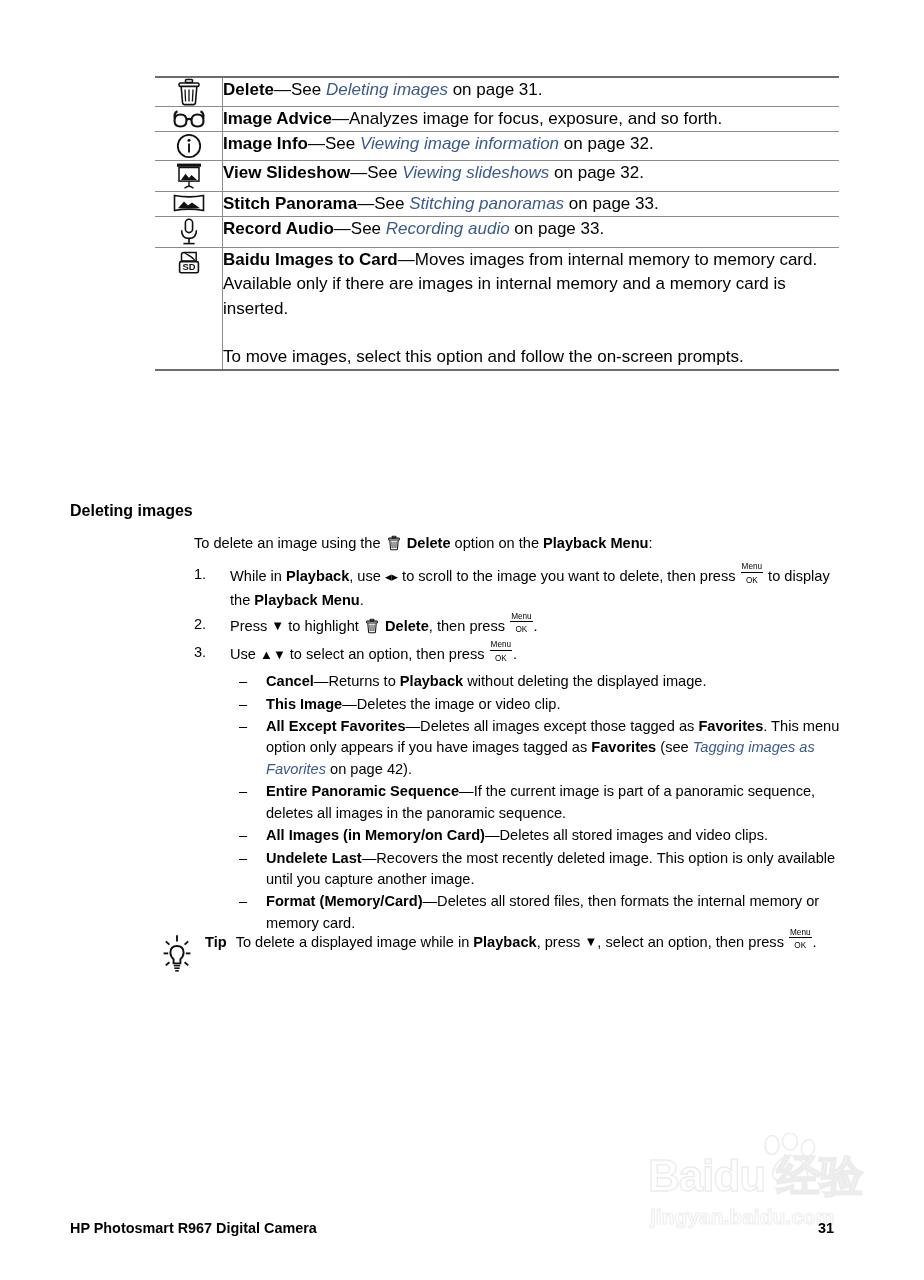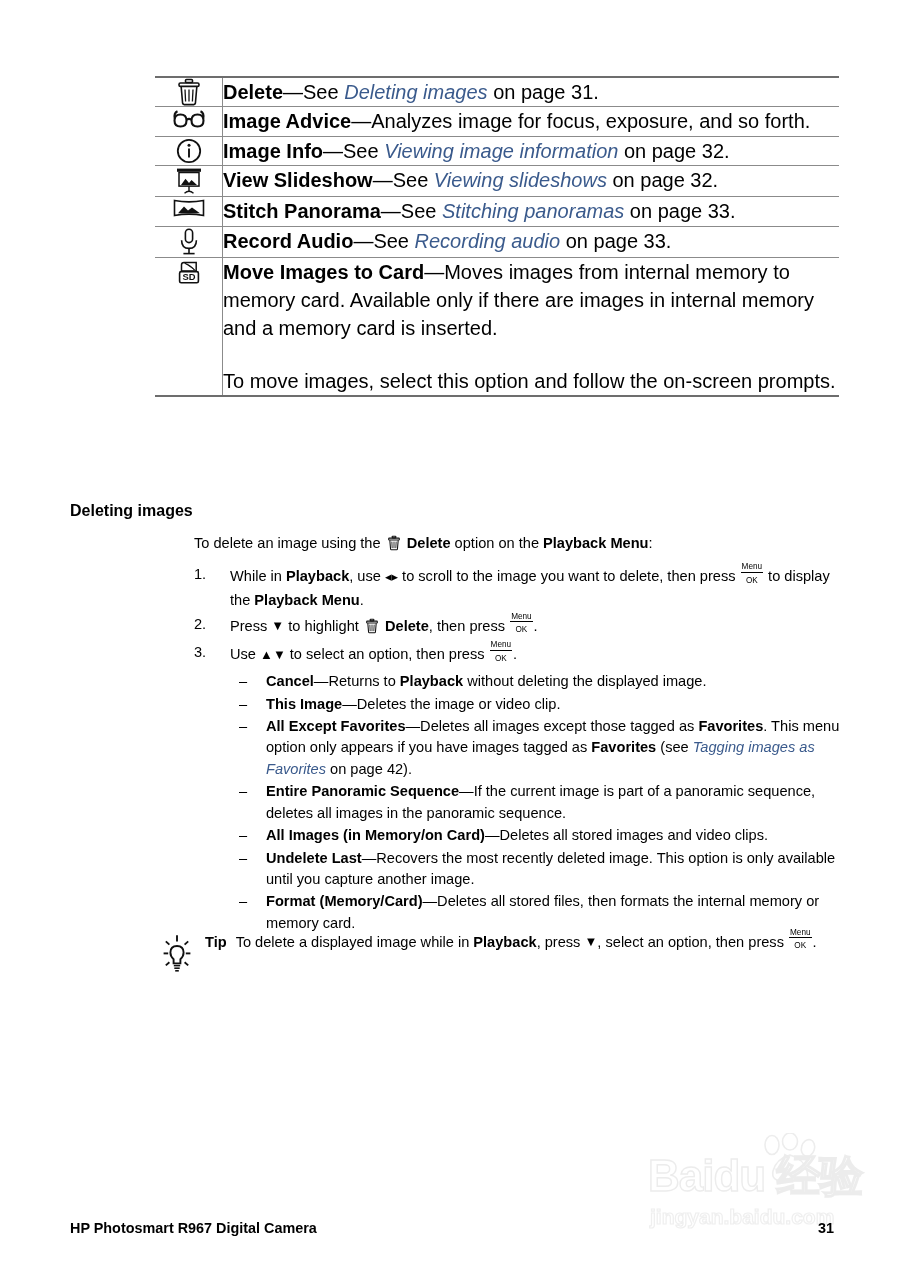--- a/index.html
+++ b/index.html
@@ -44,21 +44,21 @@
   }
   .icon-cell {
     width: 67px;
     border-right: 1.3px solid #8b8b8b;
     text-align: center;
     padding-top: 12px;
     padding-bottom: 12px;
   }
   .text-cell {
     padding: 11px 6px 12px 12px;
-    font-size: 20px;
+    font-size: 17px;
     line-height: 1.42;
   }
   .text-cell p {
     margin: 0;
   }
   .text-cell p + p {
     margin-top: 24px;
   }
 
   b, .b { font-weight: bold; }
@@ -367,21 +367,21 @@
             <svg width="30" height="30" viewBox="0 0 30 30">
               <path d="M7.5 13 L7.5 6.8 Q7.5 4.4 10 4.4 L22.2 4.4 L22.2 13 Z" fill="none" stroke="#111" stroke-width="1.5"></path>
               <path d="M10.6 5.2 Q17 7.4 20.6 12.2" fill="#111" stroke="#111" stroke-width="1.2"></path>
               <rect x="5.6" y="13.6" width="18.8" height="11.2" rx="1.6" fill="none" stroke="#111" stroke-width="1.6"></rect>
               <text x="15" y="22.2" font-family="Liberation Sans, sans-serif" font-size="9.4" font-weight="bold" text-anchor="middle" fill="#111">SD</text>
             </svg>
           </span>
         </td>
         <td class="text-cell">
           <p>
-            <b>Move Images to Card</b><span>—</span><span>Moves images from internal memory to memory card. Available only if there are images in internal memory and a memory card is inserted.</span>
+            <b>Baidu Images to Card</b><span>—</span><span>Moves images from internal memory to memory card. Available only if there are images in internal memory and a memory card is inserted.</span>
           </p>
           <p>To move images, select this option and follow the on-screen prompts.</p>
         </td>
       </tr>
 
     </tbody>
   </table>
 
   <div class="section-heading">Deleting images</div>
 

